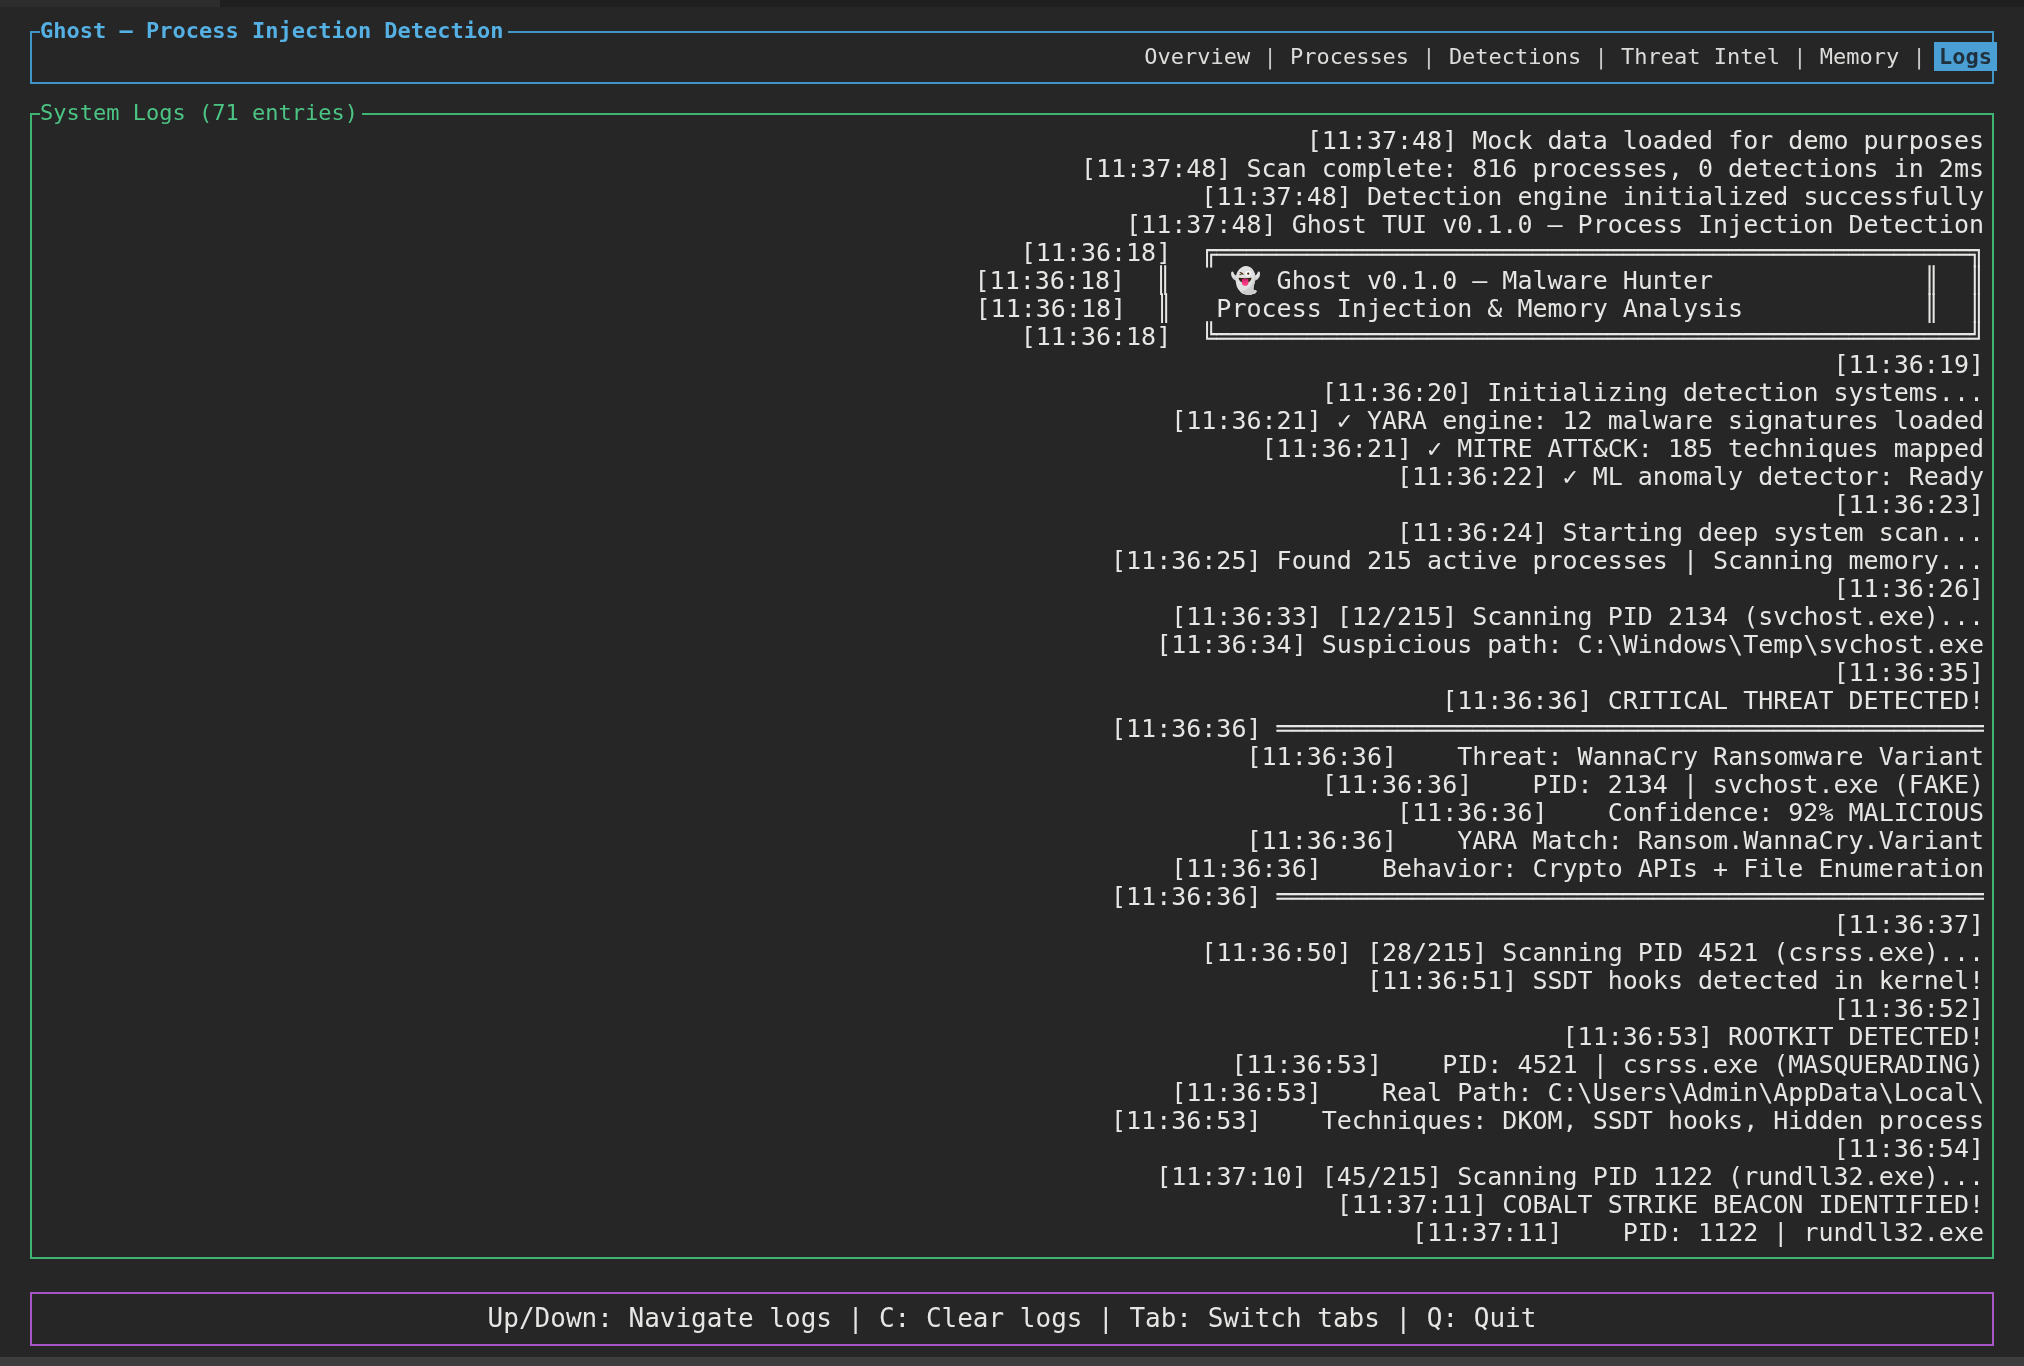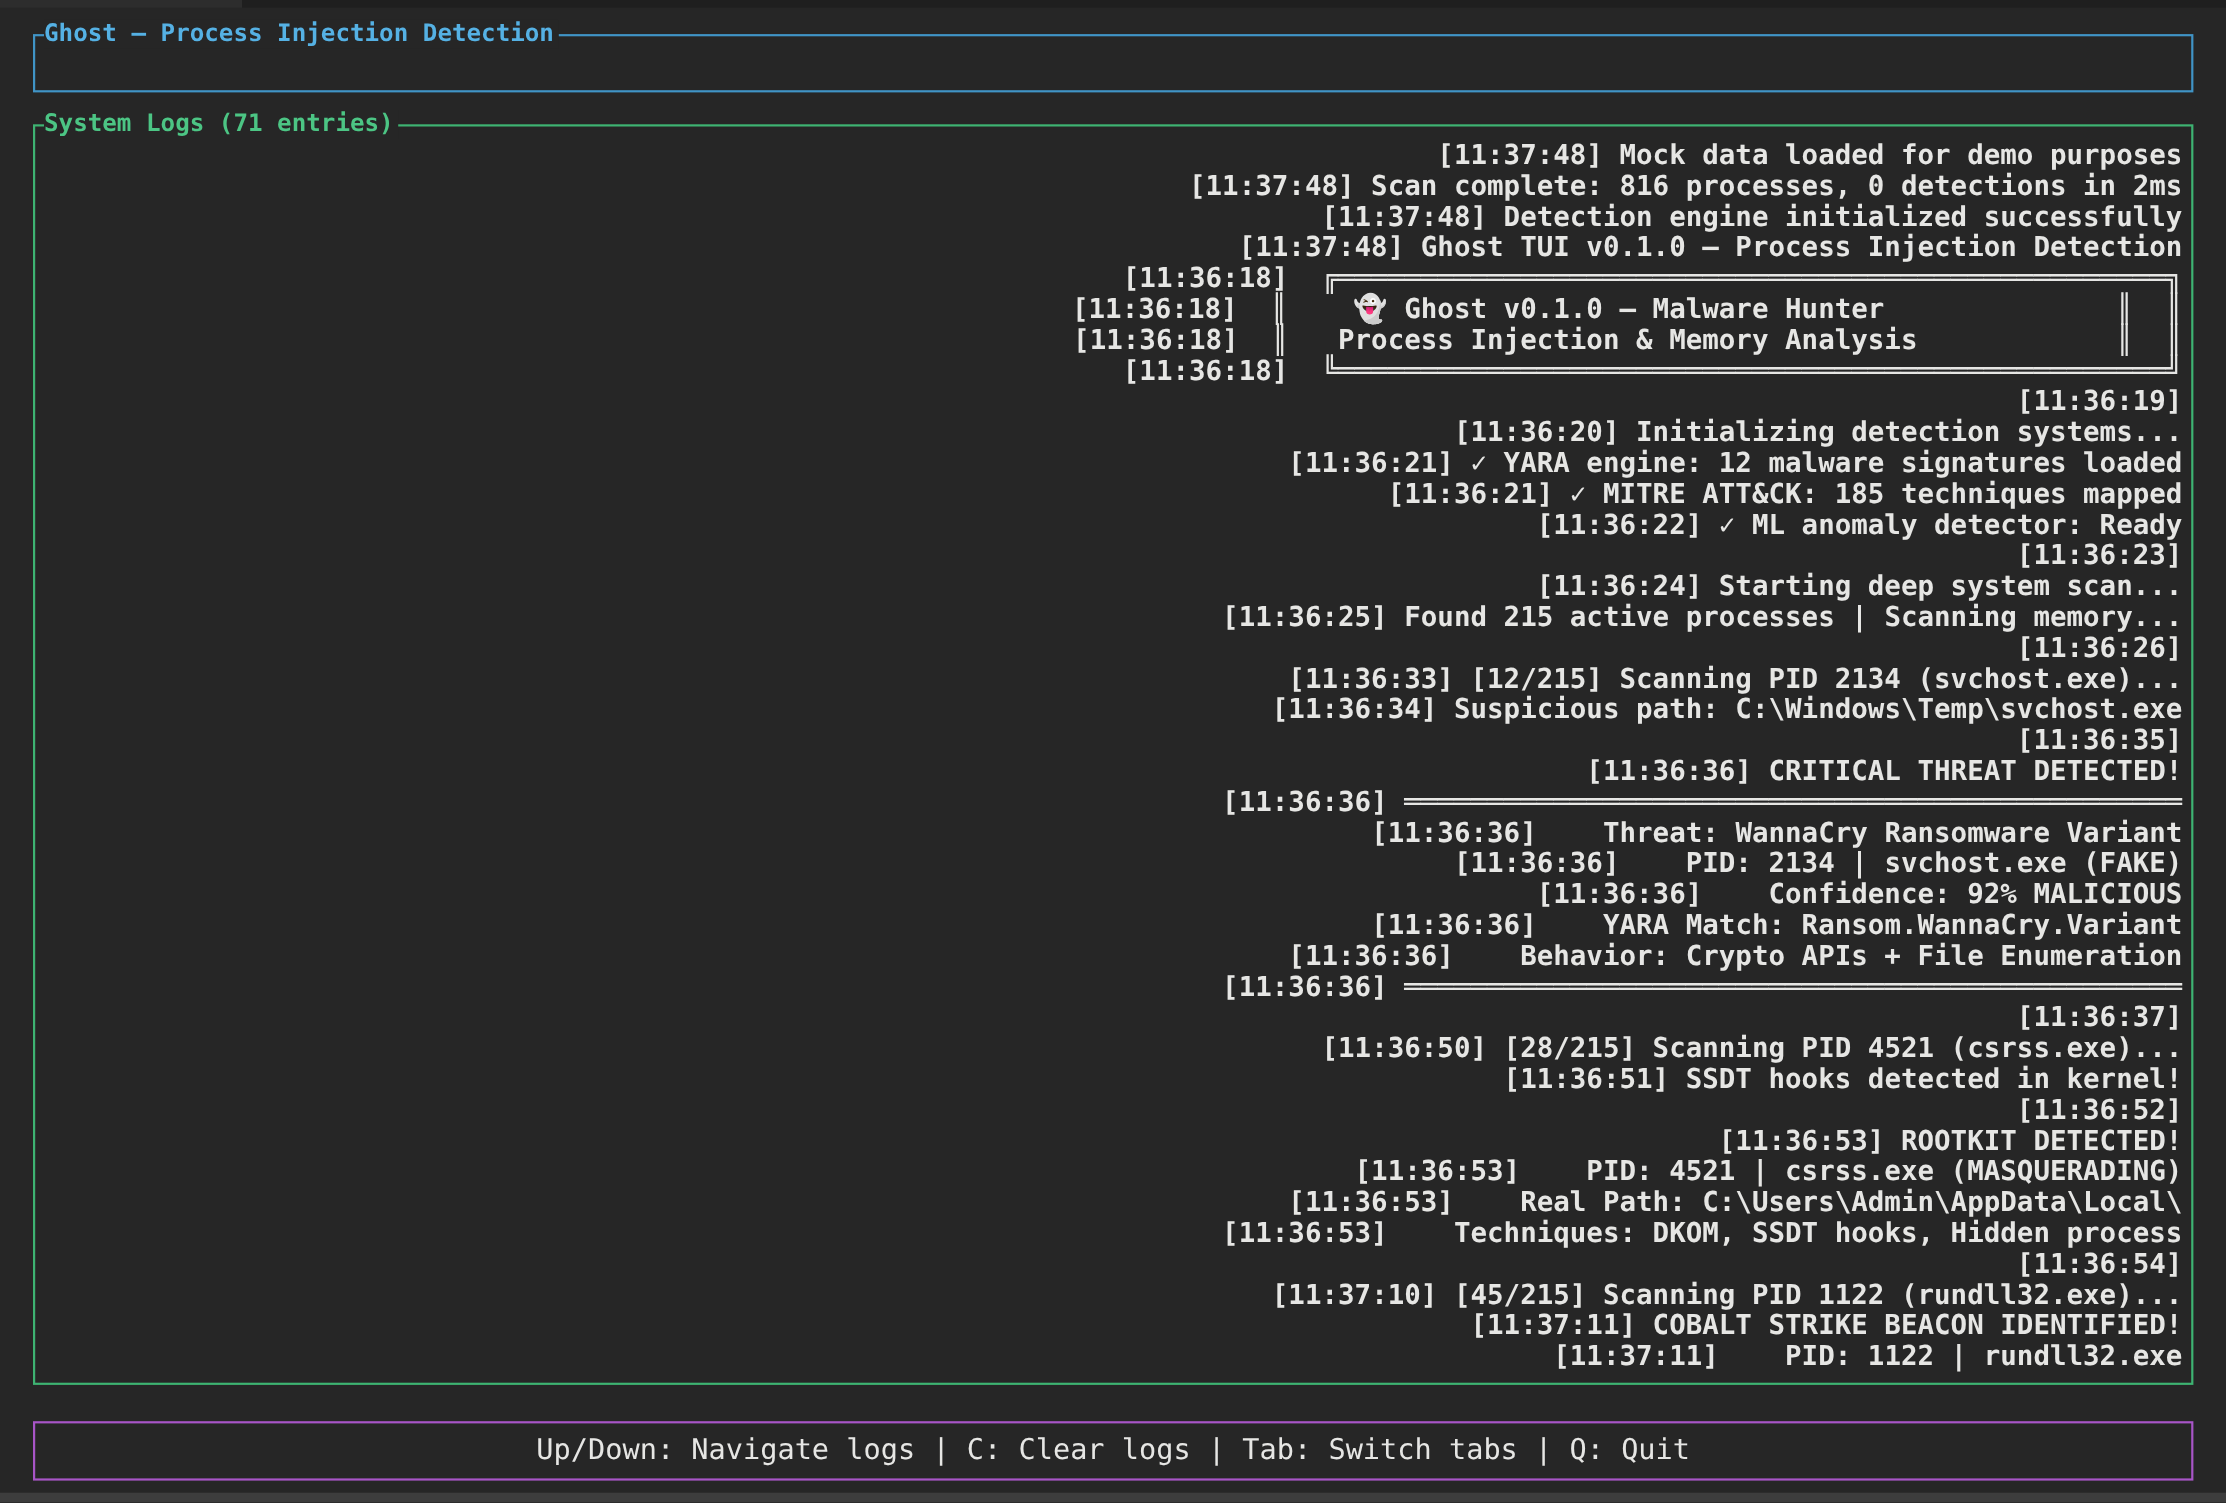--- a/index.html
+++ b/index.html
@@ -31,21 +31,21 @@
   .tab-list {
     padding: 11px 0 0 18px;
     font-size: 22px; line-height: 26px;
     white-space: pre; color: #dcdcda;
   }
   .tab { padding: 2px 5px; margin: 0 -5px; cursor: default; }
   .tab.active { background: #4aa0d4; color: #20313d; font-weight: bold; }
   .tab-sep { color: #c8c8c6; }
 
   
-  .logs-box { top: 113px; height: 1146px; border-color: #3eb372; font-weight: bold; }
+  .logs-box { top: 113px; height: 1146px; border-color: #3eb372; }
   .logs-box .box-legend { color: #4cc584; }
   .log-lines {
     position: absolute; top: 12px; left: 8px; right: 8px; bottom: 4px;
     font-size: 25px; line-height: 28px;
     white-space: pre;
     overflow: hidden;
   }
   .log-line { height: 28px; }
 
   
@@ -56,20 +56,21 @@
 </style>
 </head>
 <body>
 
 <div class="top-strip">
   <div class="notch"></div>
 </div>
 
 <div class="tui-box tabs-box">
   <div class="box-legend">Ghost — Process Injection Detection</div>
+  <div class="tab-list"><span class="tab">Overview</span><span class="tab-sep"> | </span><span class="tab">Processes</span><span class="tab-sep"> | </span><span class="tab">Detections</span><span class="tab-sep"> | </span><span class="tab">Threat Intel</span><span class="tab-sep"> | </span><span class="tab">Memory</span><span class="tab-sep"> | </span><span class="tab active">Logs</span></div>
 </div>
 
 <div class="tui-box logs-box">
   <div class="box-legend">System Logs (71 entries)</div>
   <div class="log-lines"><div class="log-line"><span>[11:37:48]</span><span> Mock data loaded for demo purposes</span></div><div class="log-line"><span>[11:37:48]</span><span> Scan complete: 816 processes, 0 detections in 2ms</span></div><div class="log-line"><span>[11:37:48]</span><span> Detection engine initialized successfully</span></div><div class="log-line"><span>[11:37:48]</span><span> Ghost TUI v0.1.0 — Process Injection Detection</span></div><div class="log-line"><span>[11:36:18]</span><span>  ╔══════════════════════════════════════════════════╗</span></div><div class="log-line"><span>[11:36:18]</span><span>  ║    👻 Ghost v0.1.0 — Malware Hunter              ║  ║</span></div><div class="log-line"><span>[11:36:18]</span><span>  ║   Process Injection &amp; Memory Analysis            ║  ║</span></div><div class="log-line"><span>[11:36:18]</span><span>  ╚══════════════════════════════════════════════════╝</span></div><div class="log-line"><span>[11:36:19]</span><span></span></div><div class="log-line"><span>[11:36:20]</span><span> Initializing detection systems...</span></div><div class="log-line"><span>[11:36:21]</span><span> ✓ YARA engine: 12 malware signatures loaded</span></div><div class="log-line"><span>[11:36:21]</span><span> ✓ MITRE ATT&amp;CK: 185 techniques mapped</span></div><div class="log-line"><span>[11:36:22]</span><span> ✓ ML anomaly detector: Ready</span></div><div class="log-line"><span>[11:36:23]</span><span></span></div><div class="log-line"><span>[11:36:24]</span><span> Starting deep system scan...</span></div><div class="log-line"><span>[11:36:25]</span><span> Found 215 active processes | Scanning memory...</span></div><div class="log-line"><span>[11:36:26]</span><span></span></div><div class="log-line"><span>[11:36:33]</span><span> [12/215] Scanning PID 2134 (svchost.exe)...</span></div><div class="log-line"><span>[11:36:34]</span><span> Suspicious path: C:\Windows\Temp\svchost.exe</span></div><div class="log-line"><span>[11:36:35]</span><span></span></div><div class="log-line"><span>[11:36:36]</span><span> CRITICAL THREAT DETECTED!</span></div><div class="log-line"><span>[11:36:36]</span><span> ═══════════════════════════════════════════════</span></div><div class="log-line"><span>[11:36:36]</span><span>    Threat: WannaCry Ransomware Variant</span></div><div class="log-line"><span>[11:36:36]</span><span>    PID: 2134 | svchost.exe (FAKE)</span></div><div class="log-line"><span>[11:36:36]</span><span>    Confidence: 92% MALICIOUS</span></div><div class="log-line"><span>[11:36:36]</span><span>    YARA Match: Ransom.WannaCry.Variant</span></div><div class="log-line"><span>[11:36:36]</span><span>    Behavior: Crypto APIs + File Enumeration</span></div><div class="log-line"><span>[11:36:36]</span><span> ═══════════════════════════════════════════════</span></div><div class="log-line"><span>[11:36:37]</span><span></span></div><div class="log-line"><span>[11:36:50]</span><span> [28/215] Scanning PID 4521 (csrss.exe)...</span></div><div class="log-line"><span>[11:36:51]</span><span> SSDT hooks detected in kernel!</span></div><div class="log-line"><span>[11:36:52]</span><span></span></div><div class="log-line"><span>[11:36:53]</span><span> ROOTKIT DETECTED!</span></div><div class="log-line"><span>[11:36:53]</span><span>    PID: 4521 | csrss.exe (MASQUERADING)</span></div><div class="log-line"><span>[11:36:53]</span><span>    Real Path: C:\Users\Admin\AppData\Local\</span></div><div class="log-line"><span>[11:36:53]</span><span>    Techniques: DKOM, SSDT hooks, Hidden process</span></div><div class="log-line"><span>[11:36:54]</span><span></span></div><div class="log-line"><span>[11:37:10]</span><span> [45/215] Scanning PID 1122 (rundll32.exe)...</span></div><div class="log-line"><span>[11:37:11]</span><span> COBALT STRIKE BEACON IDENTIFIED!</span></div><div class="log-line"><span>[11:37:11]</span><span>    PID: 1122 | rundll32.exe</span></div></div>
 </div>
 
 <div class="tui-box footer-box">
   <div class="footer-text">Up/Down: Navigate logs | C: Clear logs | Tab: Switch tabs | Q: Quit</div>
 </div>

